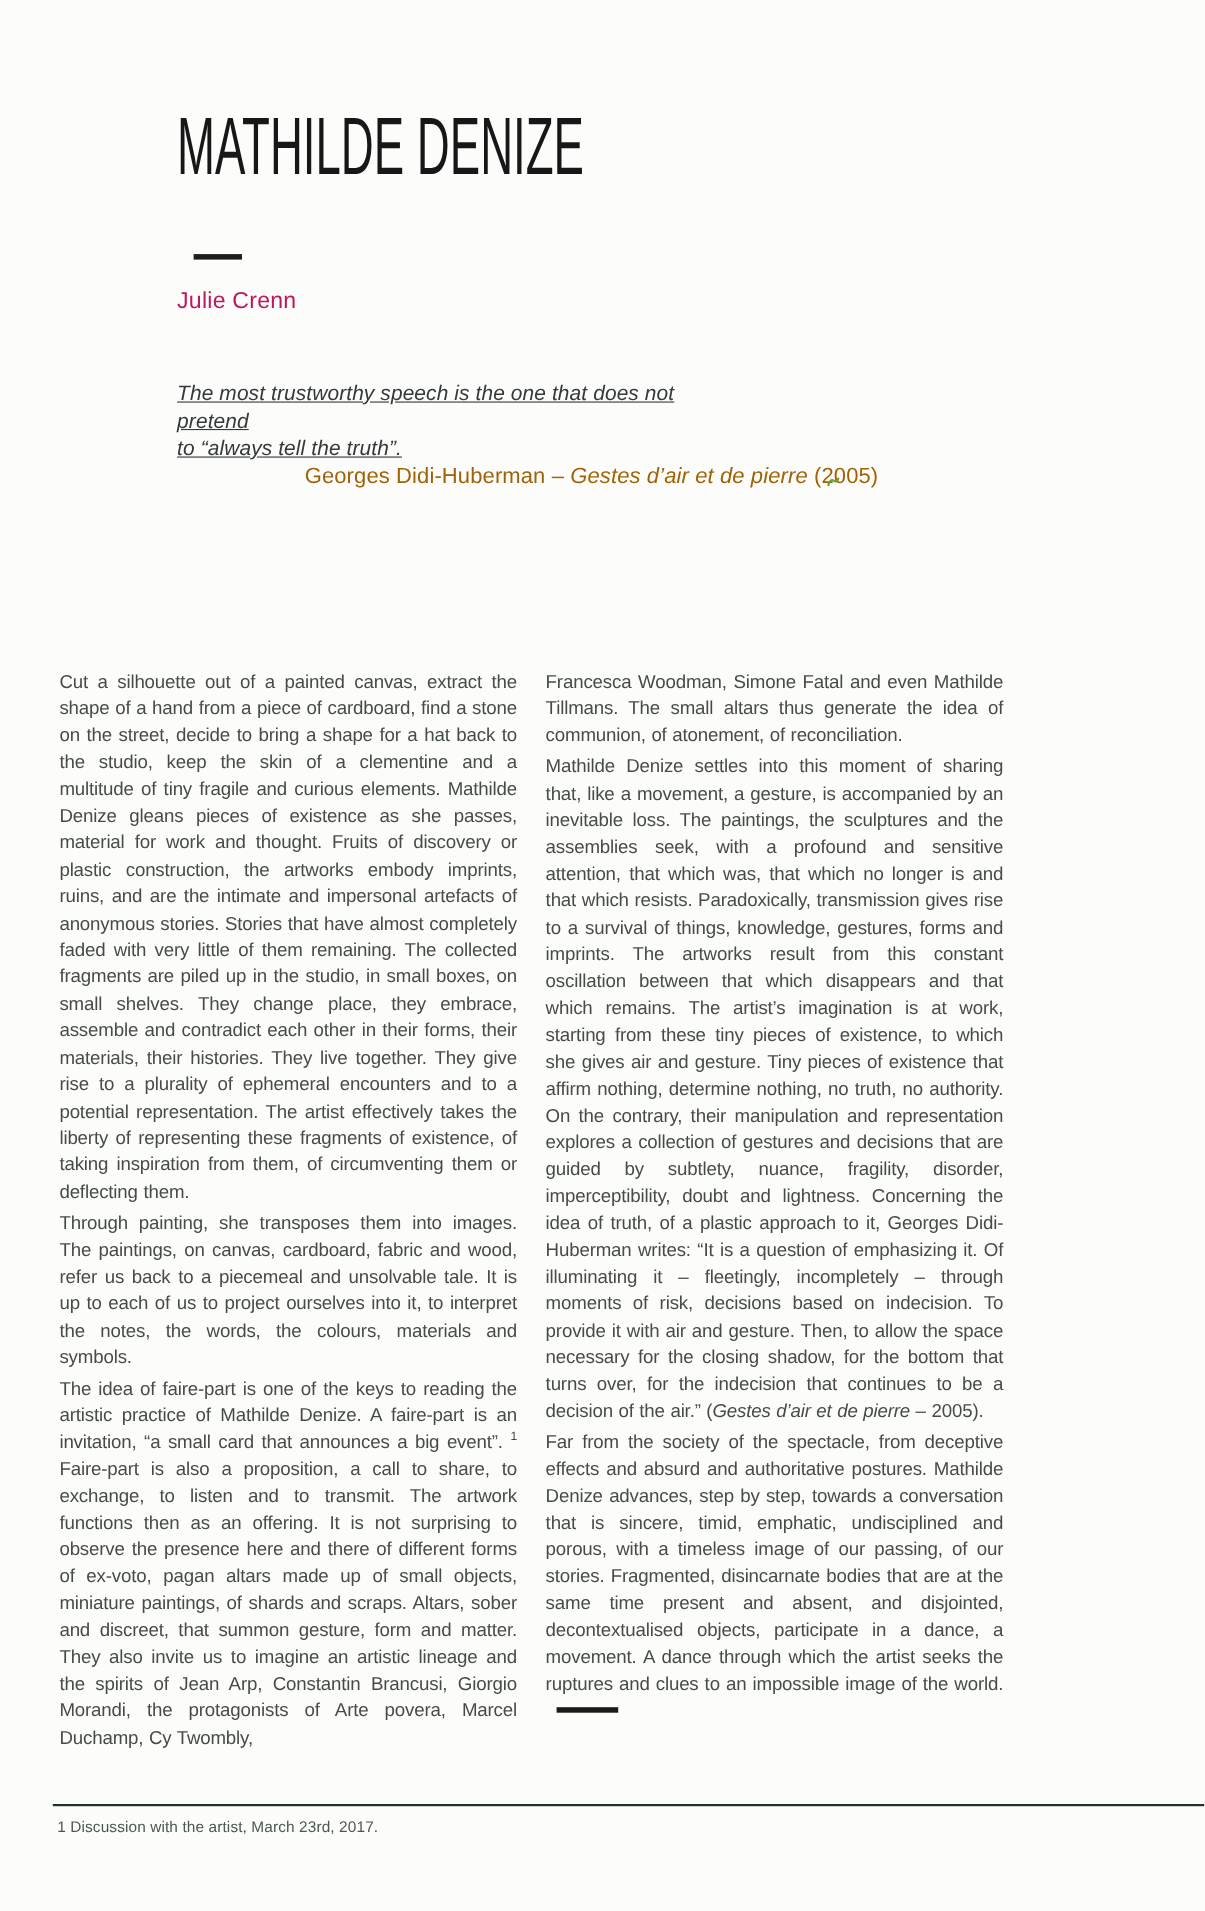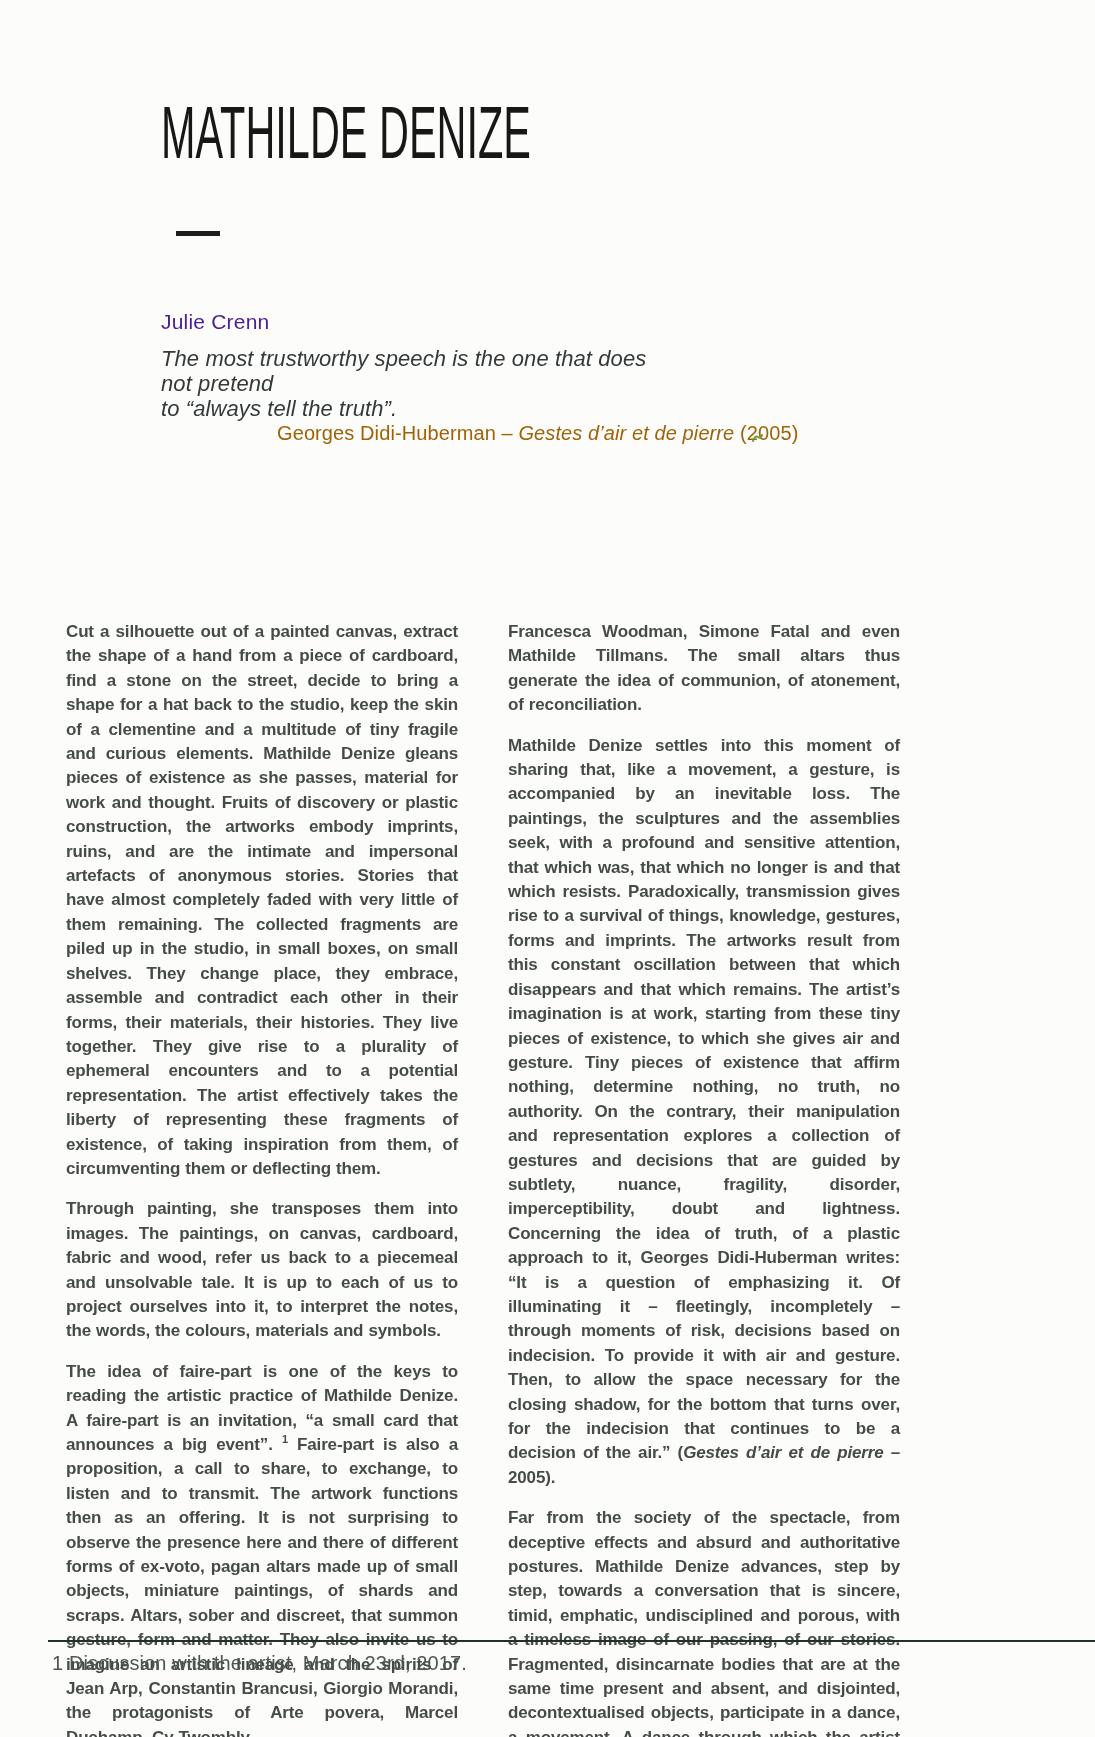--- a/index.html
+++ b/index.html
@@ -18,65 +18,65 @@
     letter-spacing:0px;white-space:nowrap;
   }
   .title .tline{display:block;height:70px;}
   .title .tline>span{display:inline-block;transform:scaleX(0.56);transform-origin:0 50%;}
   .title-rule{
     position:absolute;left:176px;top:231px;width:44px;height:5px;
     background:#1c1f1e;
   }
   .author{
     position:absolute;left:161px;top:262px;
-    font-size:21px;color:#4c1d95;letter-spacing:0.2px;margin-top:48px;
+    font-size:21px;color:#be185d;letter-spacing:0.2px;
   }
   
   .epigraph{
     position:absolute;left:161px;top:346px;width:520px;
-    font-style:italic;font-size:22px;line-height:25px;color:#34393a;
+    font-style:italic;font-size:19px;line-height:25px;color:#34393a;
     letter-spacing:0.1px;
+    text-decoration:underline;
   }
   .attribution{
     position:absolute;left:277px;top:422px;
     font-size:20px;color:#a16207;letter-spacing:0.1px;white-space:nowrap;
   }
   .attribution .work{font-style:italic;}
   .speckle{
     position:absolute;left:751px;top:432px;width:13px;height:13px;
   }
   
   .columns{
     position:absolute;left:50px;top:604px;width:866px;
     display:flex;gap:18px;
   }
   .col{width:424px;}
   .col p{
-    margin:16px;
+    margin:4px;
     font-size:17px;line-height:24.4px;
     text-align:justify;
     letter-spacing:-0.15px;
     color:#454c48;
     word-spacing:0.5px;
-    font-weight:bold;
   }
   .col p sup{font-size:11px;line-height:0;vertical-align:super;color:#454c48;}
   .col p .work{font-style:italic;}
   .endmark{
     display:inline-block;width:56px;height:5px;background:#181b1a;
     vertical-align:middle;margin-left:10px;margin-top:-3px;
   }
   
   .footnote-rule{
     position:absolute;left:48px;top:1640px;width:1047px;height:2px;
     background:#20302c;
   }
   .footnote{
     position:absolute;left:52px;top:1652px;
-    font-size:20px;color:#4c5754;letter-spacing:0.1px;
+    font-size:14px;color:#4c5754;letter-spacing:0.1px;
   }
 </style>
 </head>
 <body>
 
 <h1 class="title">
   <span class="tline"><span>MATHILDE DENIZE</span></span>
 </h1>
 
 <div class="title-rule"></div>

